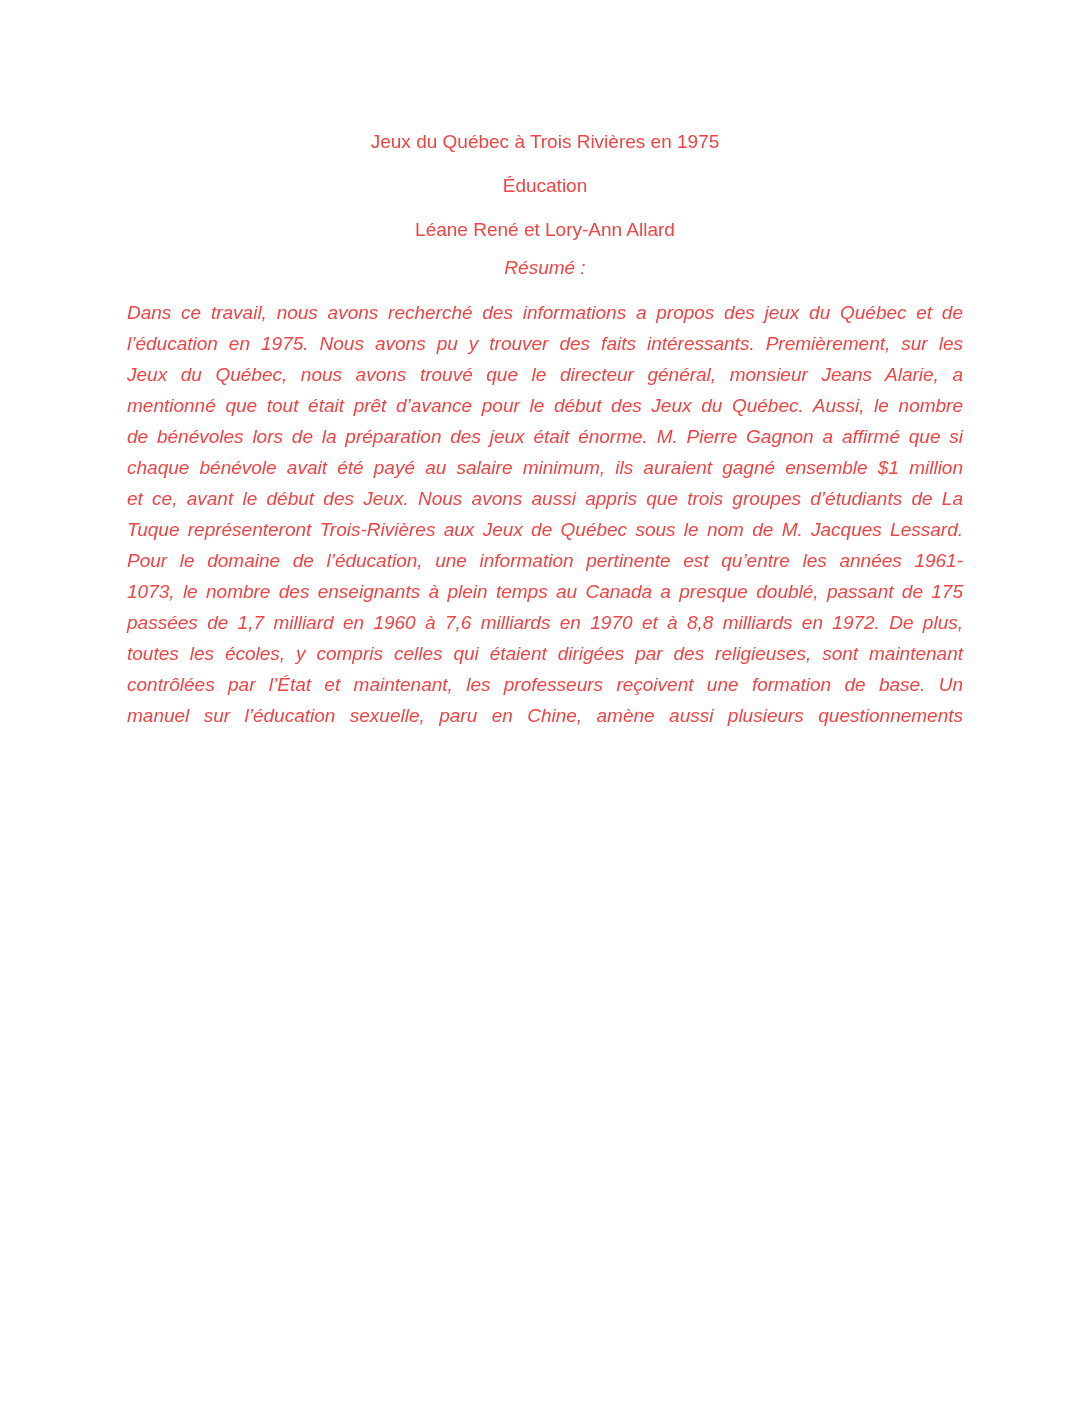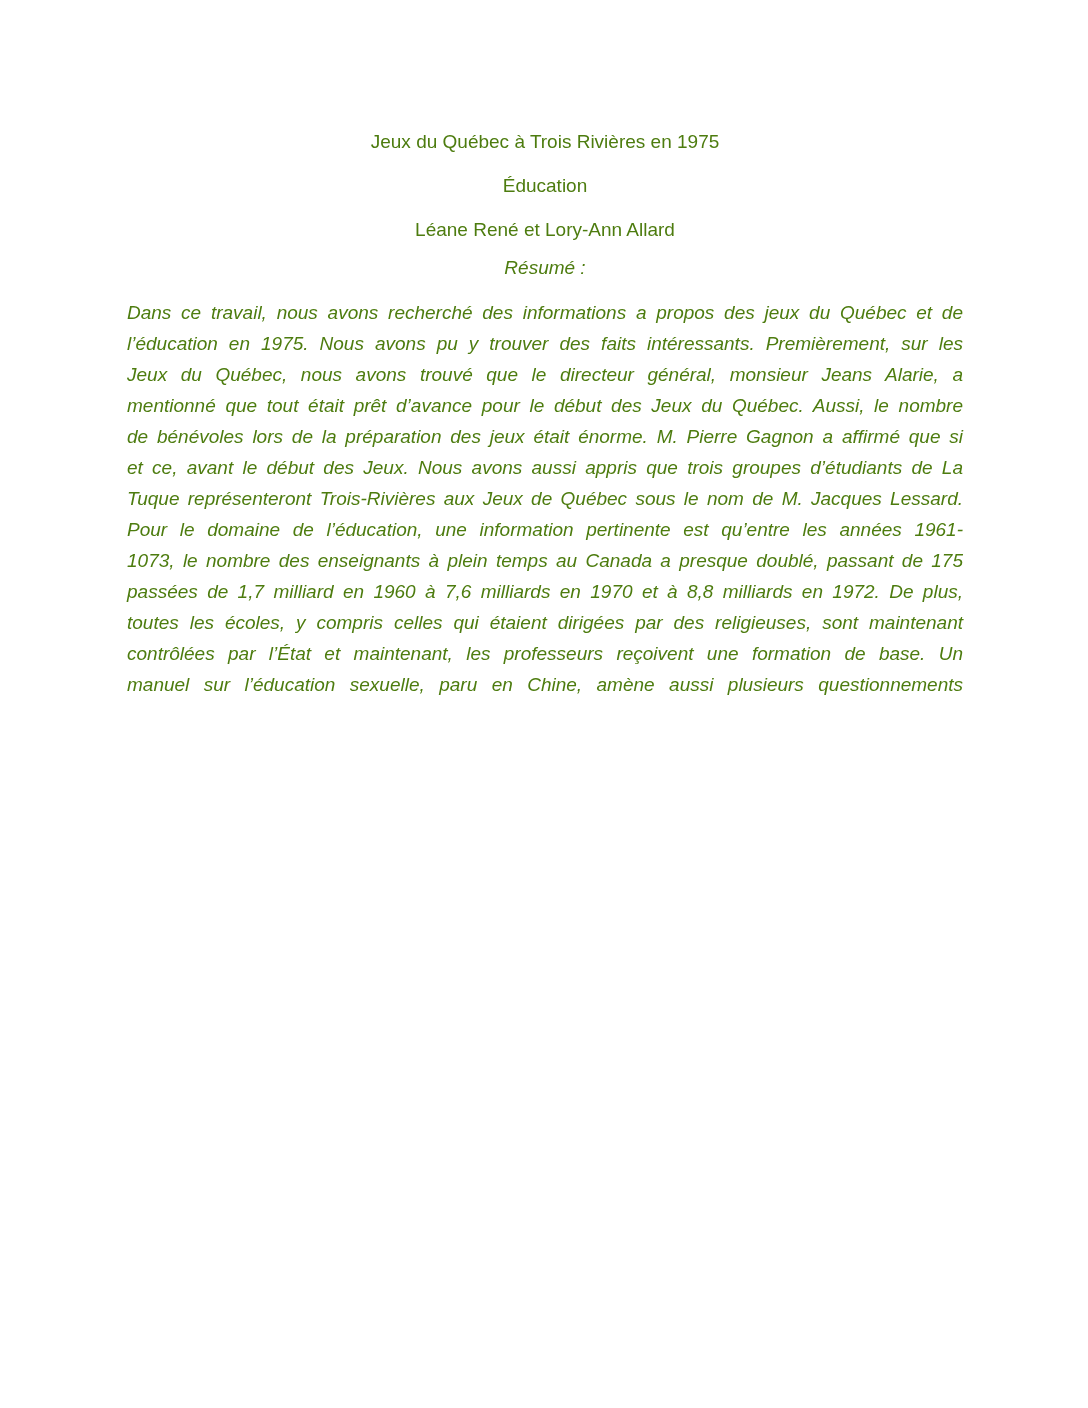--- a/index.html
+++ b/index.html
@@ -45,37 +45,38 @@
     text-align: justify;
     text-align-last: justify;
   }
   .body-lines .line.last {
     text-align-last: left;
   }
 </style>
 </head>
 <body>
 
-<div class="page" style="background: rgb(255, 255, 255); color: #4d7c0f;">
+<div class="page" style="background: rgb(255, 255, 255); color: #ef4444;">
   <div class="content">
 
     <div class="heading">
       <div class="heading-line">Jeux du Québec à Trois Rivières en 1975</div>
       <div class="heading-line">Éducation</div>
       <div class="heading-line">Léane René et Lory-Ann Allard</div>
     </div>
 
     <div class="section-label">Résumé :</div>
 
     <div class="body-lines">
         <div class="line">Dans ce travail, nous avons recherché des informations a propos des jeux du Québec et de</div>
         <div class="line">l’éducation en 1975. Nous avons pu y trouver des faits intéressants. Premièrement, sur les</div>
         <div class="line">Jeux du Québec, nous avons trouvé que le directeur général, monsieur Jeans Alarie, a</div>
         <div class="line">mentionné que tout était prêt d’avance pour le début des Jeux du Québec. Aussi, le nombre</div>
         <div class="line">de bénévoles lors de la préparation des jeux était énorme. M. Pierre Gagnon a affirmé que si</div>
+        <div class="line">chaque bénévole avait été payé au salaire minimum, ils auraient gagné ensemble $1 million</div>
         <div class="line">et ce, avant le début des Jeux.  Nous avons aussi appris que trois groupes d’étudiants de La</div>
         <div class="line">Tuque représenteront Trois-Rivières aux Jeux de Québec sous le nom de M. Jacques Lessard.</div>
         <div class="line">Pour le domaine de l’éducation, une information pertinente est qu’entre les années 1961-</div>
         <div class="line">1073, le nombre des enseignants à plein temps au Canada a presque doublé, passant de 175</div>
         <div class="line">passées de 1,7 milliard en 1960 à 7,6 milliards en 1970 et à 8,8 milliards en 1972. De plus,</div>
         <div class="line">toutes les écoles, y compris celles qui étaient dirigées par des religieuses, sont maintenant</div>
         <div class="line">contrôlées par l’État et maintenant, les professeurs reçoivent une formation de base. Un</div>
         <div class="line">manuel sur l’éducation sexuelle, paru en Chine, amène aussi plusieurs questionnements</div>
       </div>
 

